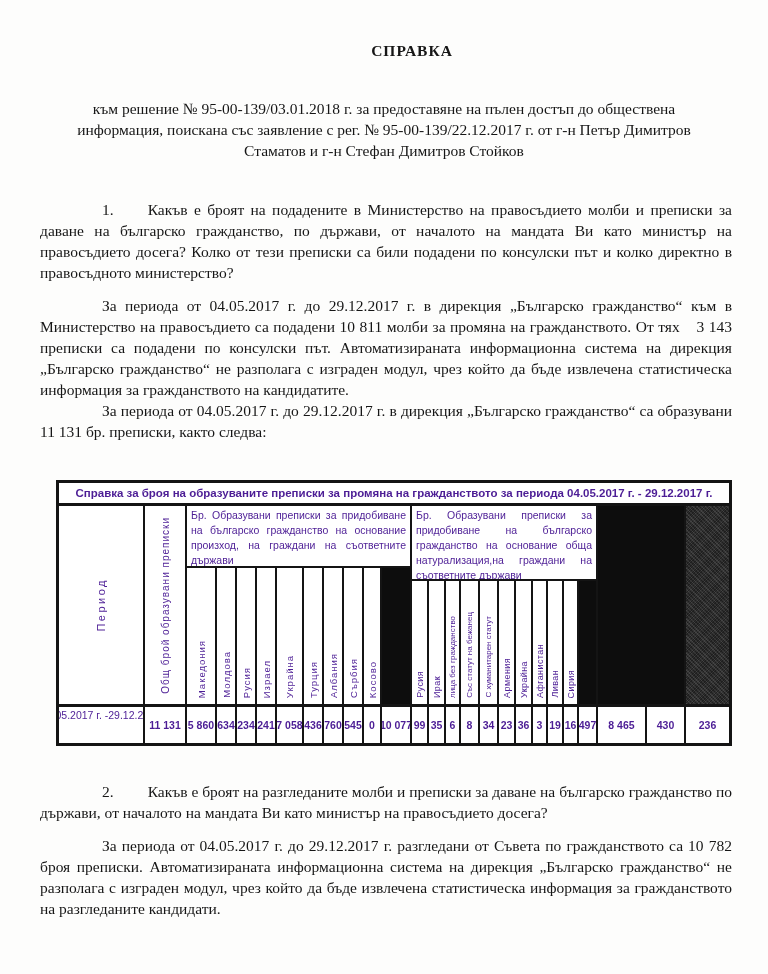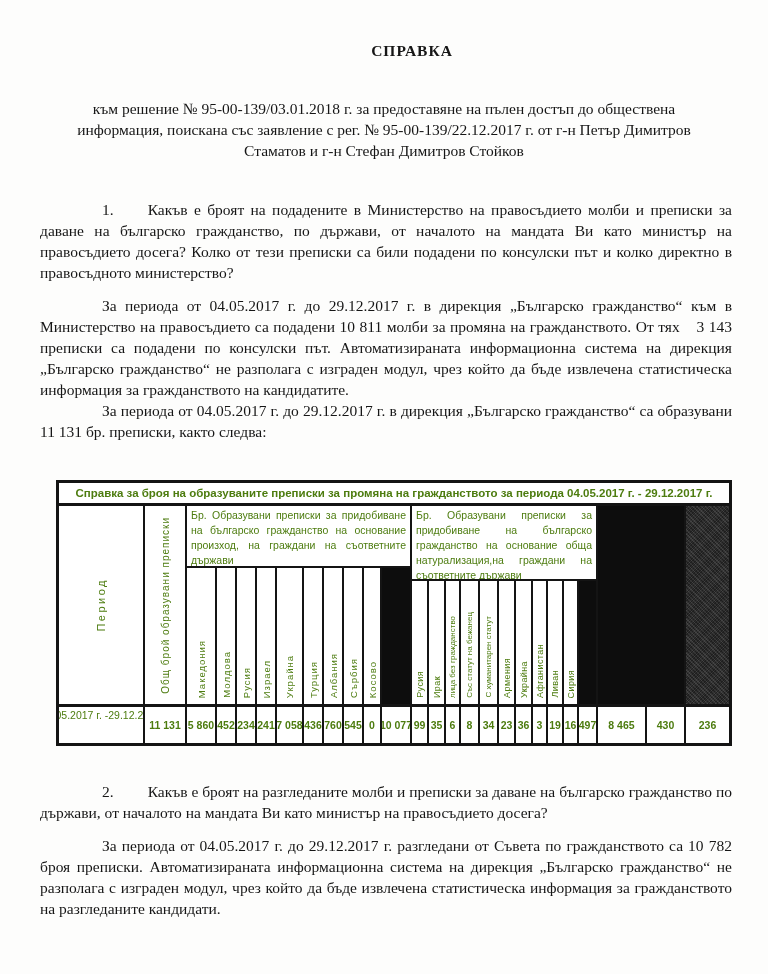--- a/index.html
+++ b/index.html
@@ -28,21 +28,21 @@
   .indent{text-indent:62px;}
   .mt{margin-top:12px;}
   .tabgap{display:inline-block;width:34px;}
   
   .tbl{
     position:absolute;left:56px;top:480px;width:672px;height:262px;
     display:grid;box-sizing:content-box;
     grid-template-columns:86px 42px 30px 20px 20px 20px 27px 20px 20px 20px 18px 30px 17px 17px 15px 19px 19px 17px 17px 15px 16px 15px 19px 49px 39px 45px;
     grid-template-rows:23px 62px 13px 125px 39px;
     border:2px solid var(--line);background:#fff;
-    font-family:"Liberation Sans","DejaVu Sans",sans-serif;color:#4d7c0f;
+    font-family:"Liberation Sans","DejaVu Sans",sans-serif;color:#4c1d95;
   }
   .c{border:1px solid var(--line);box-sizing:border-box;overflow:hidden;background:#fff;}
   .ttl{
     grid-area:1/1/2/27;display:flex;align-items:center;justify-content:center;
     font-size:11.5px;font-weight:bold;border-bottom:2px solid var(--line);
   }
   .gbox{
     font-size:10.5px;line-height:15px;padding:2px 4px;text-align:justify;
   }
   .rot{display:flex;align-items:flex-end;justify-content:center;padding-bottom:6px;}
@@ -159,21 +159,21 @@
 
     <div class="c black" style="grid-area:2/24/5/26"></div>
     <div class="c noisy" style="grid-area:2/26/5/27"></div>
 
     <div class="c d dp" style="grid-area:5/1/6/2">
       <span>04.05.2017 г. -</span>
       <span>29.12.2017 г.</span>
     </div>
     <div class="c d" style="grid-area:5/2/6/3">11 131</div>
     <div class="c d" style="grid-area:5/3/6/4">5 860</div>
-    <div class="c d" style="grid-area:5/4/6/5">452</div>
+    <div class="c d" style="grid-area:5/4/6/5">634</div>
     <div class="c d" style="grid-area:5/5/6/6">234</div>
     <div class="c d" style="grid-area:5/6/6/7">241</div>
     <div class="c d" style="grid-area:5/7/6/8">7 058</div>
     <div class="c d" style="grid-area:5/8/6/9">436</div>
     <div class="c d" style="grid-area:5/9/6/10">760</div>
     <div class="c d" style="grid-area:5/10/6/11">545</div>
     <div class="c d" style="grid-area:5/11/6/12">0</div>
     <div class="c d" style="grid-area:5/12/6/13">10 077</div>
     <div class="c d" style="grid-area:5/13/6/14">99</div>
     <div class="c d" style="grid-area:5/14/6/15">35</div>

